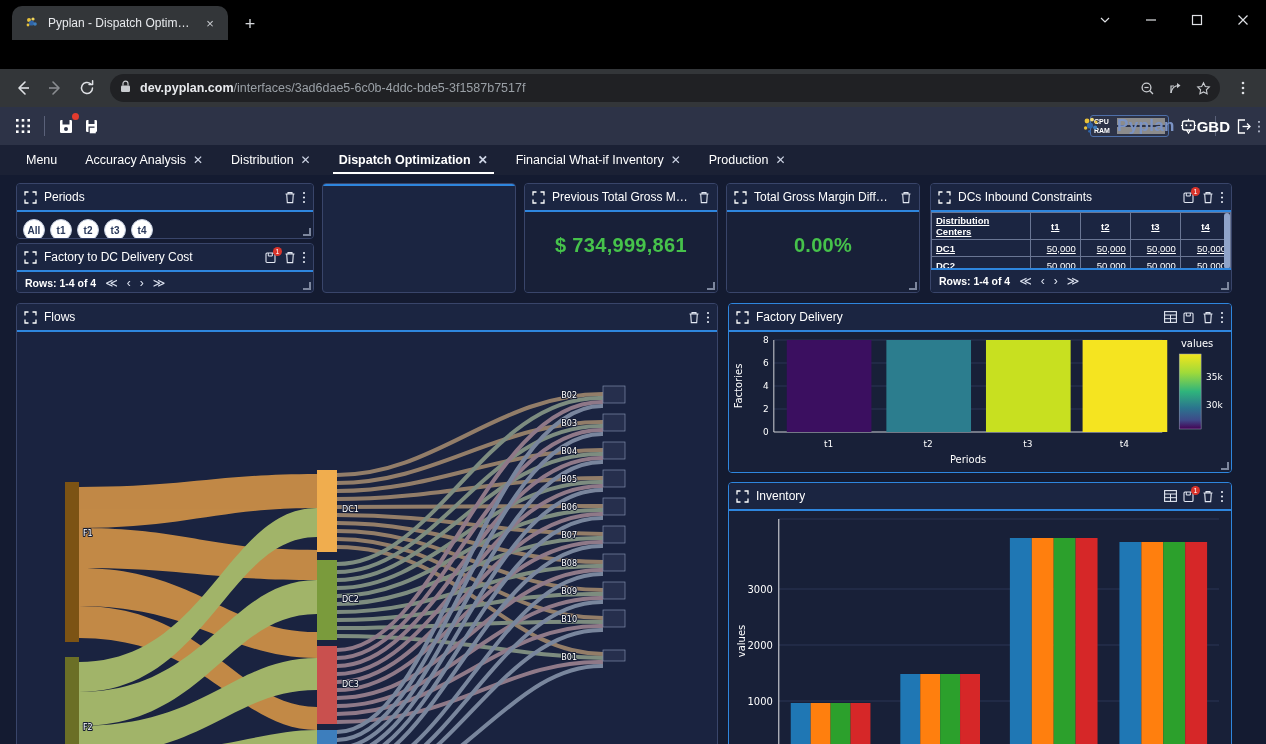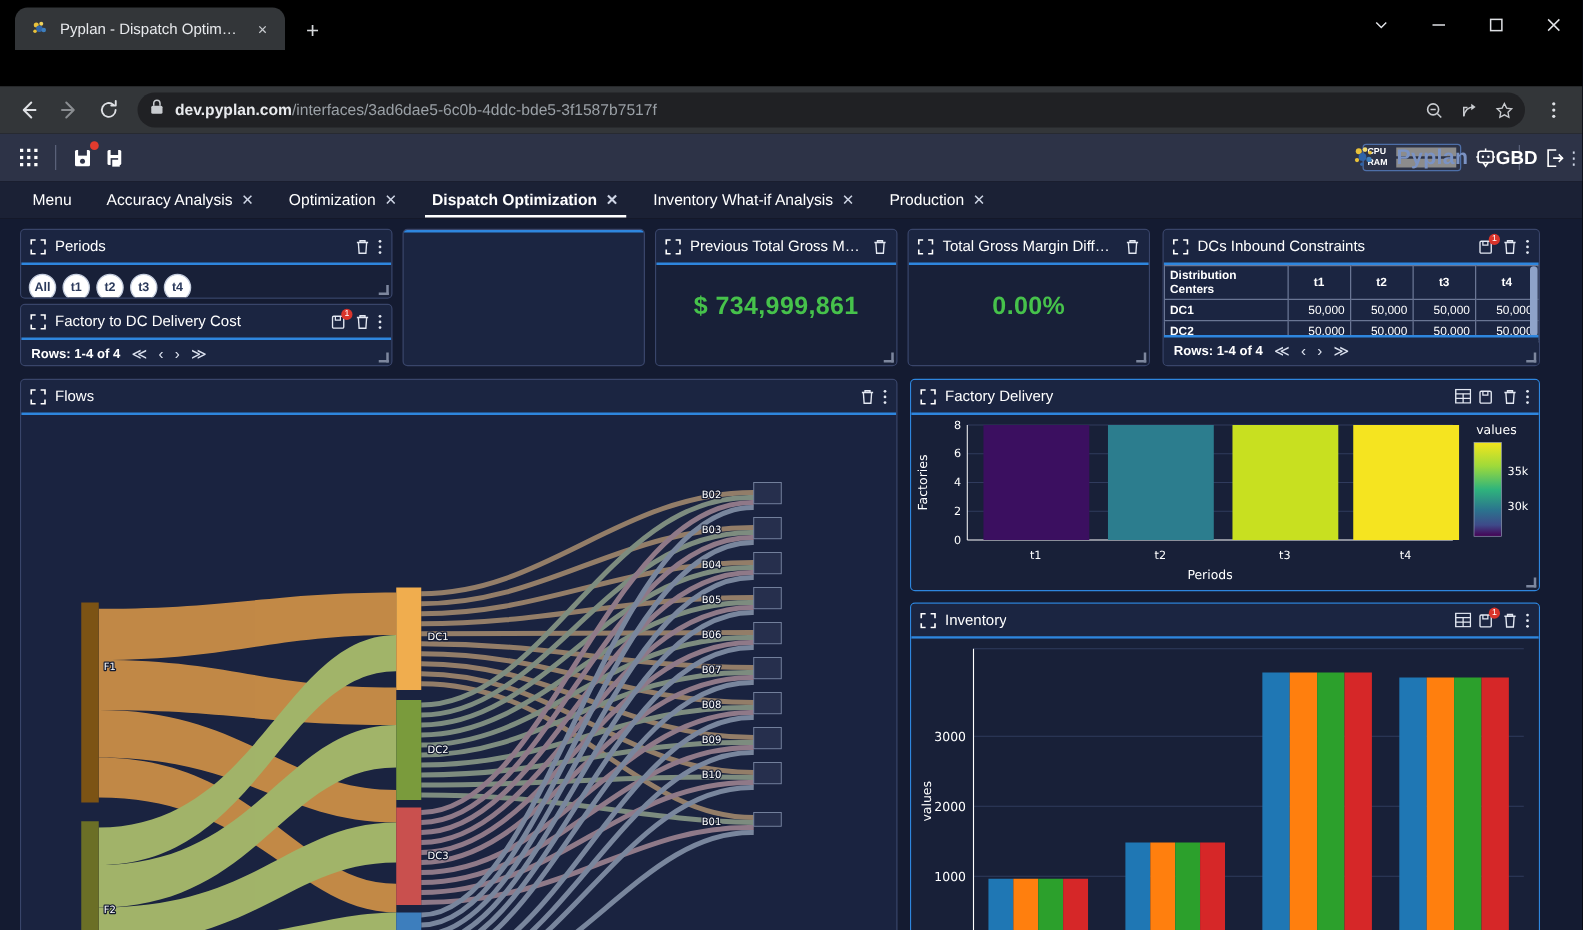--- a/index.html
+++ b/index.html
@@ -168,21 +168,21 @@
   .kpi-value {
     width: 100%; height: 100%; display: flex; align-items: center;
     justify-content: center; color: #46c24b; font-size: 20px; font-weight: 700;
     padding-bottom: 14px; letter-spacing: .3px;
   }
 
   
   .dtable { width: 100%; border-collapse: collapse; font-size: 9.5px; }
   .dtable th, .dtable td {
     border: 1px solid #6d7race; border: 1px solid #6a7694;
-    padding: 2px 4px; color: #ffffff; height: 17px;
+    padding: 2px 4px; color: #ffffff; height: 17px; text-decoration: underline;
   }
   .dtable th { background: #1b2541; font-weight: 700; text-align: center; }
   .dtable th.first { text-align: left; }
   .dtable td.rowhdr { background: #1b2541; font-weight: 700; text-align: left; }
   .dtable td.num { background: #1b2541; text-align: right; }
   .vscroll {
     position: absolute; right: 1px; top: 1px; width: 6px; bottom: 1px;
     background: #27324f;
   }
   .vscroll > i { position: absolute; left: 0; top: 0; width: 100%; height: 72%; background: #8fa3c9; border-radius: 3px; }
@@ -384,29 +384,29 @@
 
 <div class="app-tabs">
   <div class="app-tab">
       <span>Menu</span>
     </div>
   <div class="app-tab">
       <span>Accuracy Analysis</span>
       <span class="x">✕</span>
     </div>
   <div class="app-tab">
-      <span>Optimization</span>
+      <span>Distribution</span>
       <span class="x">✕</span>
     </div>
   <div class="app-tab active">
       <span>Dispatch Optimization</span>
       <span class="x">✕</span>
     </div>
   <div class="app-tab">
-      <span>Inventory What-if Analysis</span>
+      <span>Financial What-if Inventory</span>
       <span class="x">✕</span>
     </div>
   <div class="app-tab">
       <span>Production</span>
       <span class="x">✕</span>
     </div>
 </div>
 
 <div class="dash">
 

